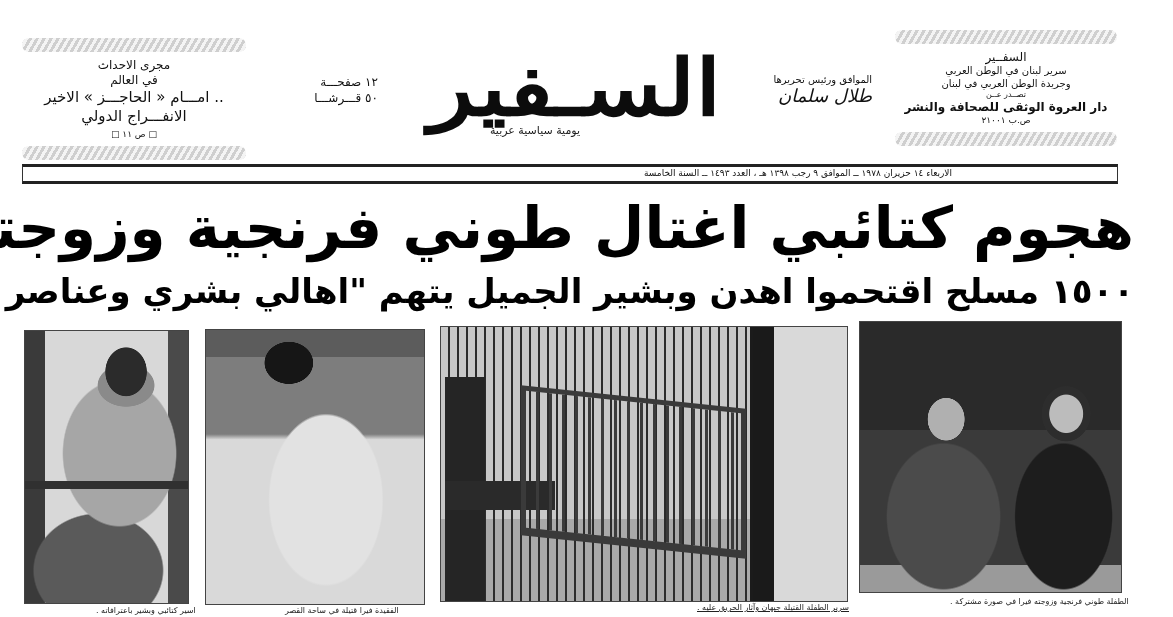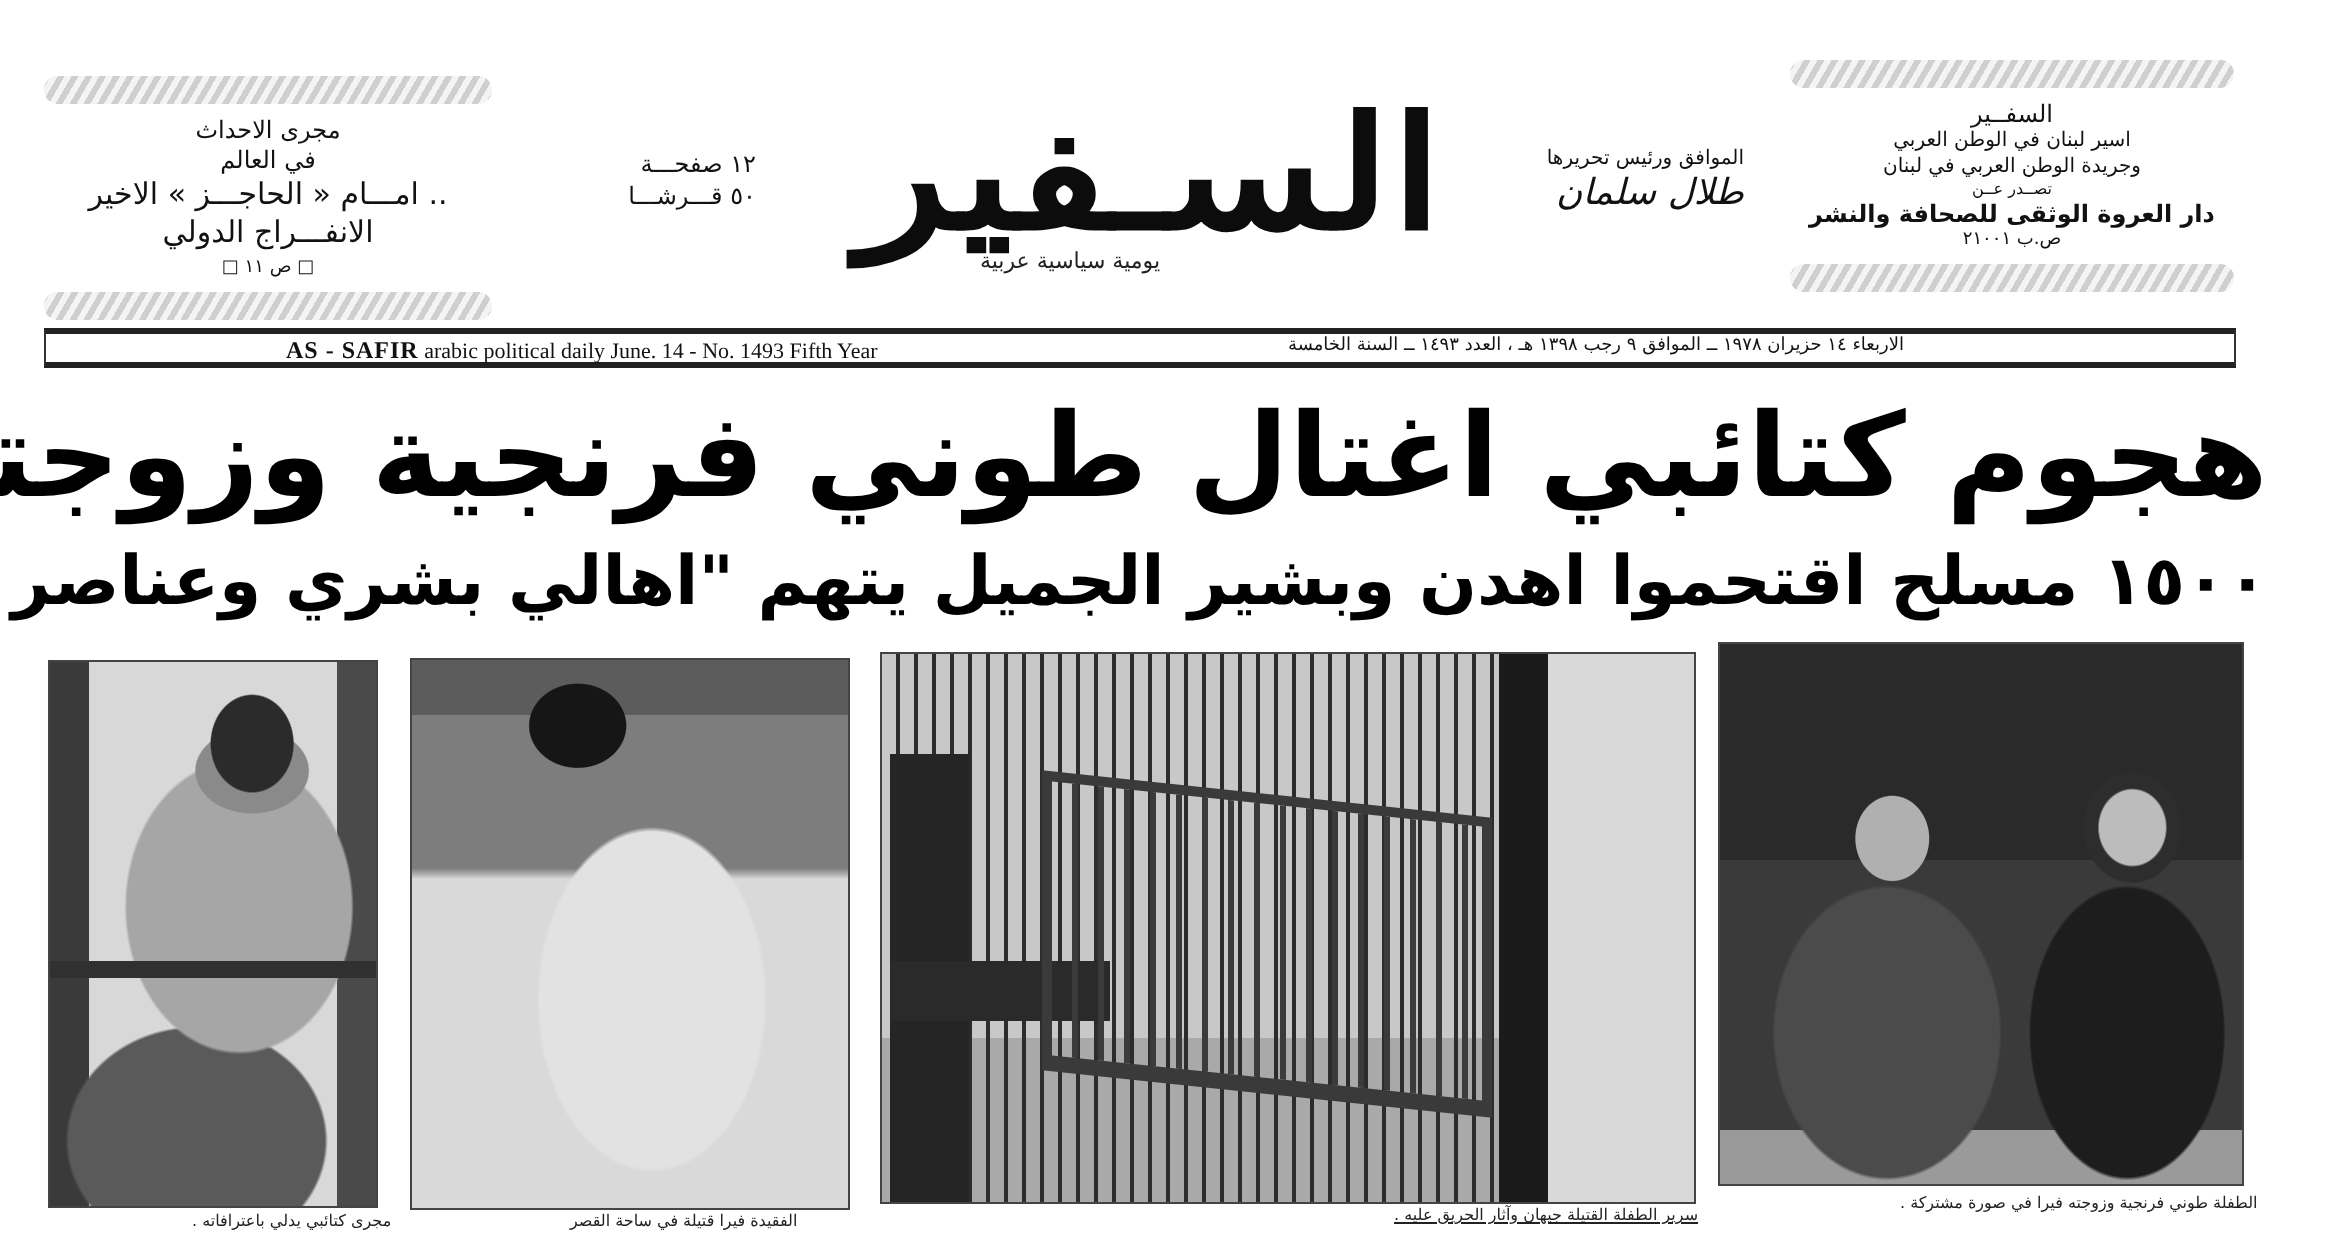--- a/index.html
+++ b/index.html
@@ -126,42 +126,38 @@
 
 <div class="publisher">
   <span class="p1">الموافق ورئيس تحريرها</span>
   <span class="p2">طلال سلمان</span>
 </div>
 
 <div class="info-box right-box">
   <div class="hatch"></div>
   <div class="info-lines">
     <span class="l r1">السفــير</span>
-    <span class="l r2">اسير لبنان في الوطن العربي</span>
+    <span class="l r2">سرير لبنان في الوطن العربي</span>
     <span class="l r3">وجريدة الوطن العربي في لبنان</span>
     <span class="l r4">تصــدر عــن</span>
     <span class="l r5">دار العروة الوثقى للصحافة والنشر</span>
     <span class="l r6">ص.ب ٢١٠٠١</span>
   </div>
   <div class="hatch"></div>
 </div>
 
 <div class="band">
-  <div class="en">
-    <b>AS - SAFIR</b>
-    <span>arabic political daily June. 14 - No. 1493 Fifth Year</span>
-  </div>
   <div class="ar">الاربعاء ١٤ حزيران ١٩٧٨ ــ الموافق ٩ رجب ١٣٩٨ هـ ، العدد ١٤٩٣ ــ السنة الخامسة</div>
 </div>
 
 <div class="headline">هجوم كتائبي اغتال طوني فرنجية وزوجته وطفلتها</div>
 <div class="subhead">١٥٠٠ مسلح اقتحموا اهدن وبشير الجميل يتهم "اهالي بشري وعناصر فردية"!</div>
 
 <div class="photo" id="photo1"></div>
-<div class="caption" style="left:96px; top:606px;">مجرى كتائبي يدلي باعترافاته .</div>
+<div class="caption" style="left:96px; top:606px;">اسير كتائبي وبشير باعترافاته .</div>
 
 <div class="photo" id="photo2"></div>
 <div class="caption" style="left:285px; top:606px;">الفقيدة فيرا قتيلة في ساحة القصر</div>
 
 <div class="photo" id="photo3">
   <div class="chair"></div>
   <div class="crib-frame"></div>
   <div class="door"></div>
 </div>
 <div class="caption" style="left:697px; top:603px;text-decoration:underline;">سرير الطفلة القتيلة جيهان وآثار الحريق عليه .</div>

